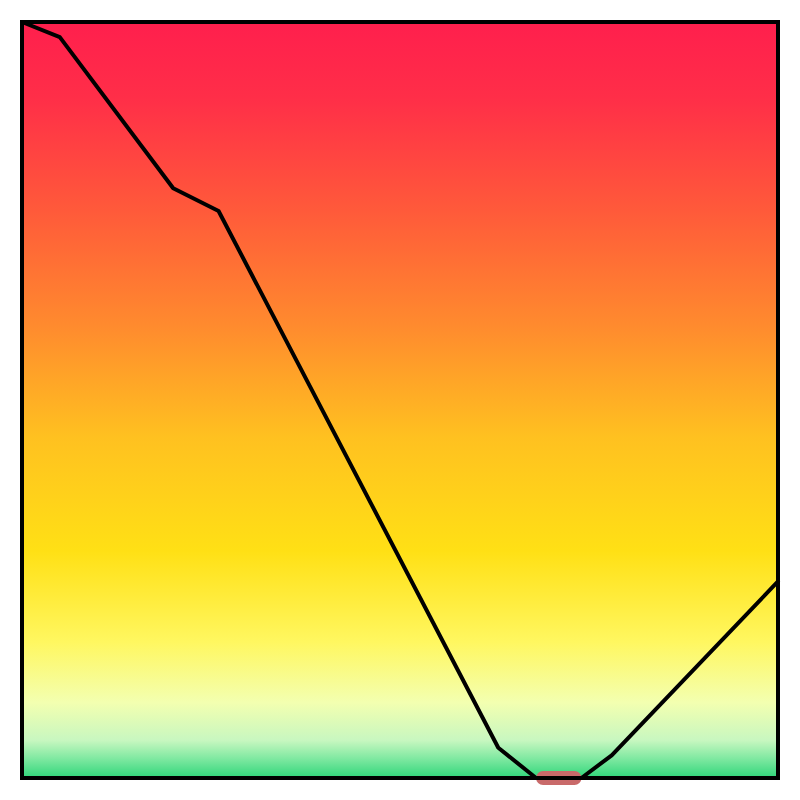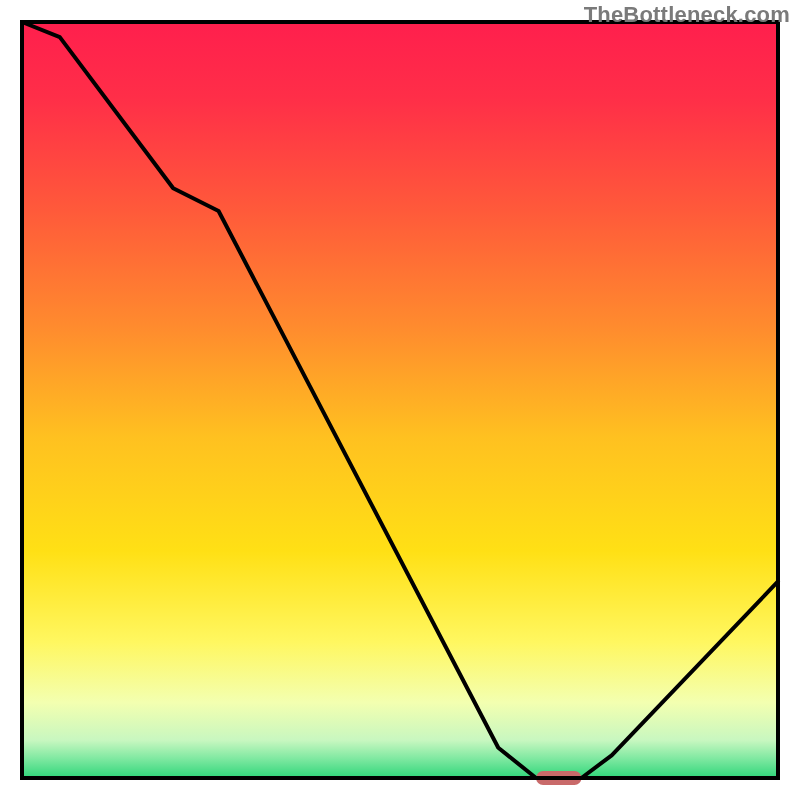--- a/index.html
+++ b/index.html
@@ -29,21 +29,20 @@
   svg.chart {
     position: absolute;
     left: 0;
     top: 0;
   }
 </style>
 </head>
 <body>
 
 <div class="container">
-  <div class="watermark">TheBottleneck.com</div>
   <svg class="chart" width="800" height="800" viewBox="0 0 800 800">
     <defs>
       <linearGradient id="bg-grad" x1="0" y1="0" x2="0" y2="1">
           <stop offset="0%" stop-color="#ff1f4d"></stop>
           <stop offset="10%" stop-color="#ff2e48"></stop>
           <stop offset="25%" stop-color="#ff5a3a"></stop>
           <stop offset="40%" stop-color="#ff8a2e"></stop>
           <stop offset="55.00000000000001%" stop-color="#ffc120"></stop>
           <stop offset="70%" stop-color="#ffe015"></stop>
           <stop offset="82%" stop-color="#fff760"></stop>

